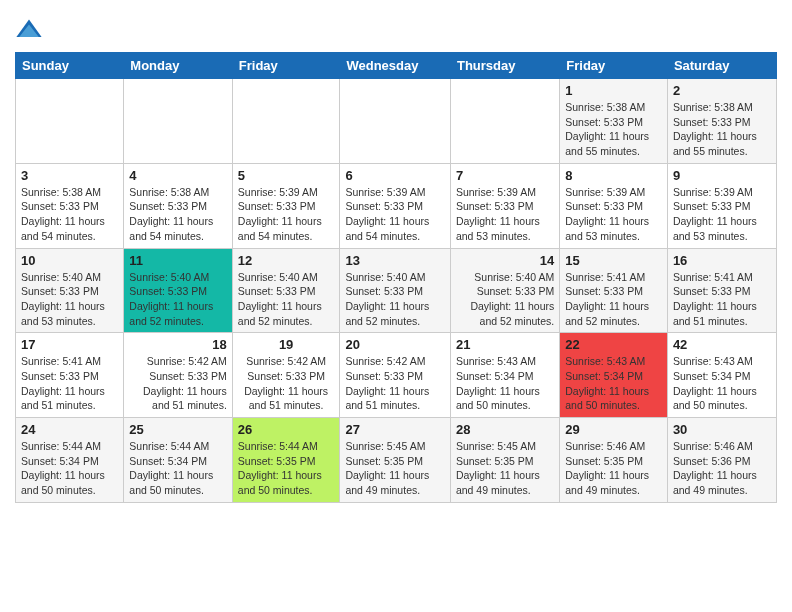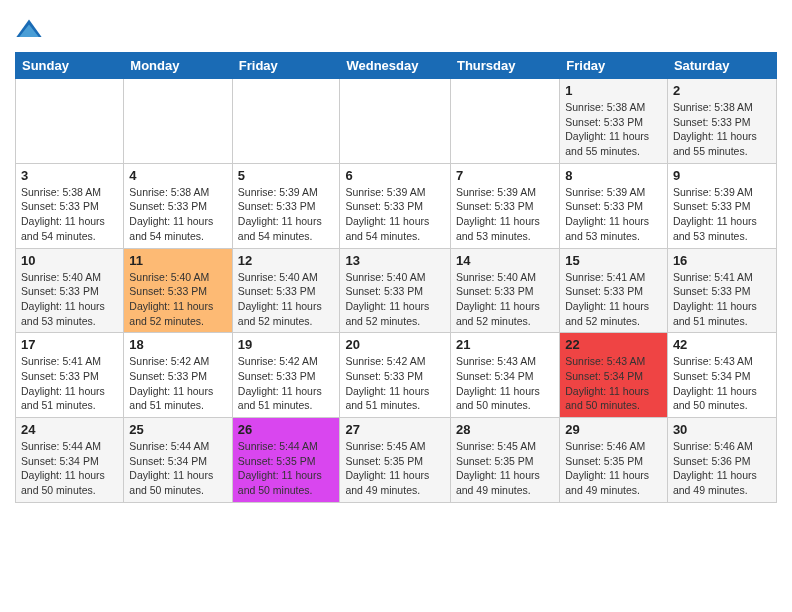--- a/index.html
+++ b/index.html
@@ -173,55 +173,55 @@
           <td style="background: rgb(255, 255, 255);">
             <div class="day-num">9</div>
             <div class="day-info">Sunrise: 5:39 AM<br>Sunset: 5:33 PM<br>Daylight: 11 hours and 53 minutes.</div>
           </td>
         </tr>
         <tr>
           <td style="background: rgb(245, 245, 245);">
             <div class="day-num">10</div>
             <div class="day-info">Sunrise: 5:40 AM<br>Sunset: 5:33 PM<br>Daylight: 11 hours and 53 minutes.</div>
           </td>
-          <td style="background: #fdba74;">
+          <td style="background: #14b8a6;">
             <div class="day-num">11</div>
             <div class="day-info">Sunrise: 5:40 AM<br>Sunset: 5:33 PM<br>Daylight: 11 hours and 52 minutes.</div>
           </td>
           <td style="background: rgb(245, 245, 245);">
             <div class="day-num">12</div>
             <div class="day-info">Sunrise: 5:40 AM<br>Sunset: 5:33 PM<br>Daylight: 11 hours and 52 minutes.</div>
           </td>
           <td style="background: rgb(245, 245, 245);">
             <div class="day-num">13</div>
             <div class="day-info">Sunrise: 5:40 AM<br>Sunset: 5:33 PM<br>Daylight: 11 hours and 52 minutes.</div>
           </td>
-          <td style="background: rgb(245, 245, 245);">
+          <td style="background: rgb(245, 245, 245); text-align: right;">
             <div class="day-num">14</div>
             <div class="day-info">Sunrise: 5:40 AM<br>Sunset: 5:33 PM<br>Daylight: 11 hours and 52 minutes.</div>
           </td>
           <td style="background: rgb(245, 245, 245);">
             <div class="day-num">15</div>
             <div class="day-info">Sunrise: 5:41 AM<br>Sunset: 5:33 PM<br>Daylight: 11 hours and 52 minutes.</div>
           </td>
           <td style="background: rgb(245, 245, 245);">
             <div class="day-num">16</div>
             <div class="day-info">Sunrise: 5:41 AM<br>Sunset: 5:33 PM<br>Daylight: 11 hours and 51 minutes.</div>
           </td>
         </tr>
         <tr>
           <td style="background: rgb(255, 255, 255);">
             <div class="day-num">17</div>
             <div class="day-info">Sunrise: 5:41 AM<br>Sunset: 5:33 PM<br>Daylight: 11 hours and 51 minutes.</div>
           </td>
-          <td style="background: rgb(255, 255, 255);">
+          <td style="background: rgb(255, 255, 255); text-align: right;">
             <div class="day-num">18</div>
             <div class="day-info">Sunrise: 5:42 AM<br>Sunset: 5:33 PM<br>Daylight: 11 hours and 51 minutes.</div>
           </td>
-          <td style="background: rgb(255, 255, 255);">
+          <td style="background: rgb(255, 255, 255); text-align: center;">
             <div class="day-num">19</div>
             <div class="day-info">Sunrise: 5:42 AM<br>Sunset: 5:33 PM<br>Daylight: 11 hours and 51 minutes.</div>
           </td>
           <td style="background: rgb(255, 255, 255);">
             <div class="day-num">20</div>
             <div class="day-info">Sunrise: 5:42 AM<br>Sunset: 5:33 PM<br>Daylight: 11 hours and 51 minutes.</div>
           </td>
           <td style="background: rgb(255, 255, 255);">
             <div class="day-num">21</div>
             <div class="day-info">Sunrise: 5:43 AM<br>Sunset: 5:34 PM<br>Daylight: 11 hours and 50 minutes.</div>
@@ -237,21 +237,21 @@
         </tr>
         <tr>
           <td style="background: rgb(245, 245, 245);">
             <div class="day-num">24</div>
             <div class="day-info">Sunrise: 5:44 AM<br>Sunset: 5:34 PM<br>Daylight: 11 hours and 50 minutes.</div>
           </td>
           <td style="background: rgb(245, 245, 245); margin-top: 44px;">
             <div class="day-num">25</div>
             <div class="day-info">Sunrise: 5:44 AM<br>Sunset: 5:34 PM<br>Daylight: 11 hours and 50 minutes.</div>
           </td>
-          <td style="background: #d946ef;">
+          <td style="background: #bef264;">
             <div class="day-num">26</div>
             <div class="day-info">Sunrise: 5:44 AM<br>Sunset: 5:35 PM<br>Daylight: 11 hours and 50 minutes.</div>
           </td>
           <td style="background: rgb(245, 245, 245);">
             <div class="day-num">27</div>
             <div class="day-info">Sunrise: 5:45 AM<br>Sunset: 5:35 PM<br>Daylight: 11 hours and 49 minutes.</div>
           </td>
           <td style="background: rgb(245, 245, 245); margin-left: 12px;">
             <div class="day-num">28</div>
             <div class="day-info">Sunrise: 5:45 AM<br>Sunset: 5:35 PM<br>Daylight: 11 hours and 49 minutes.</div>

